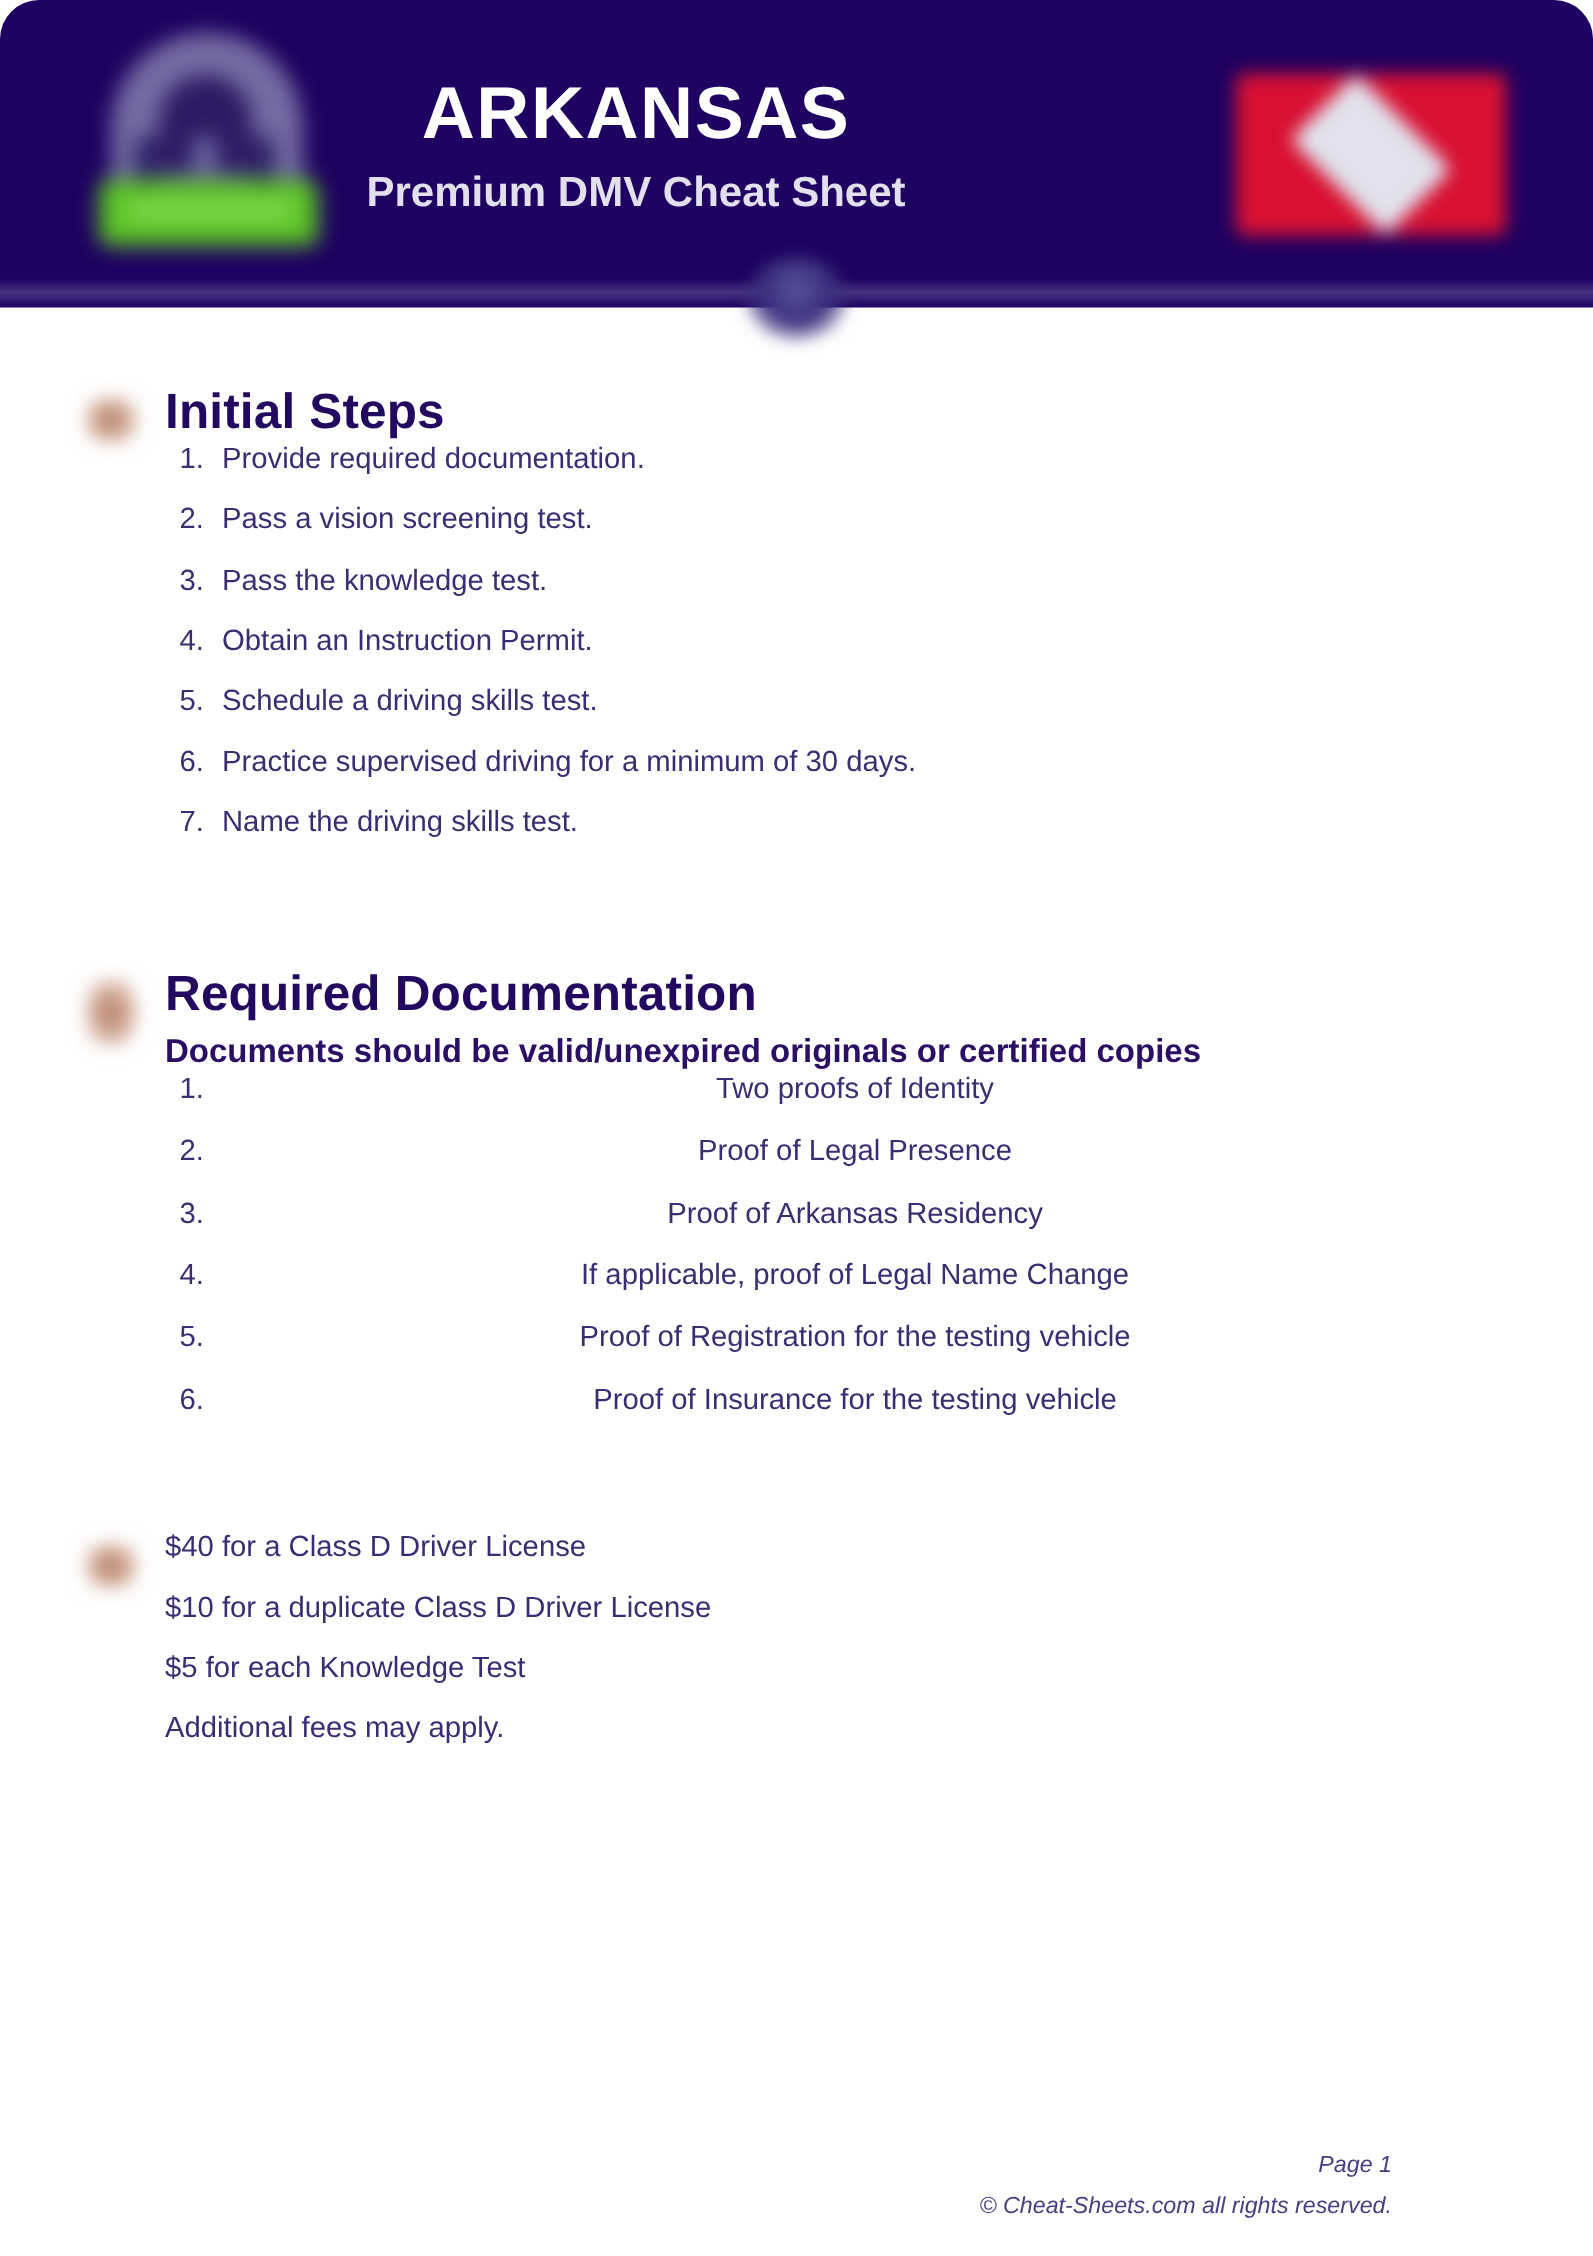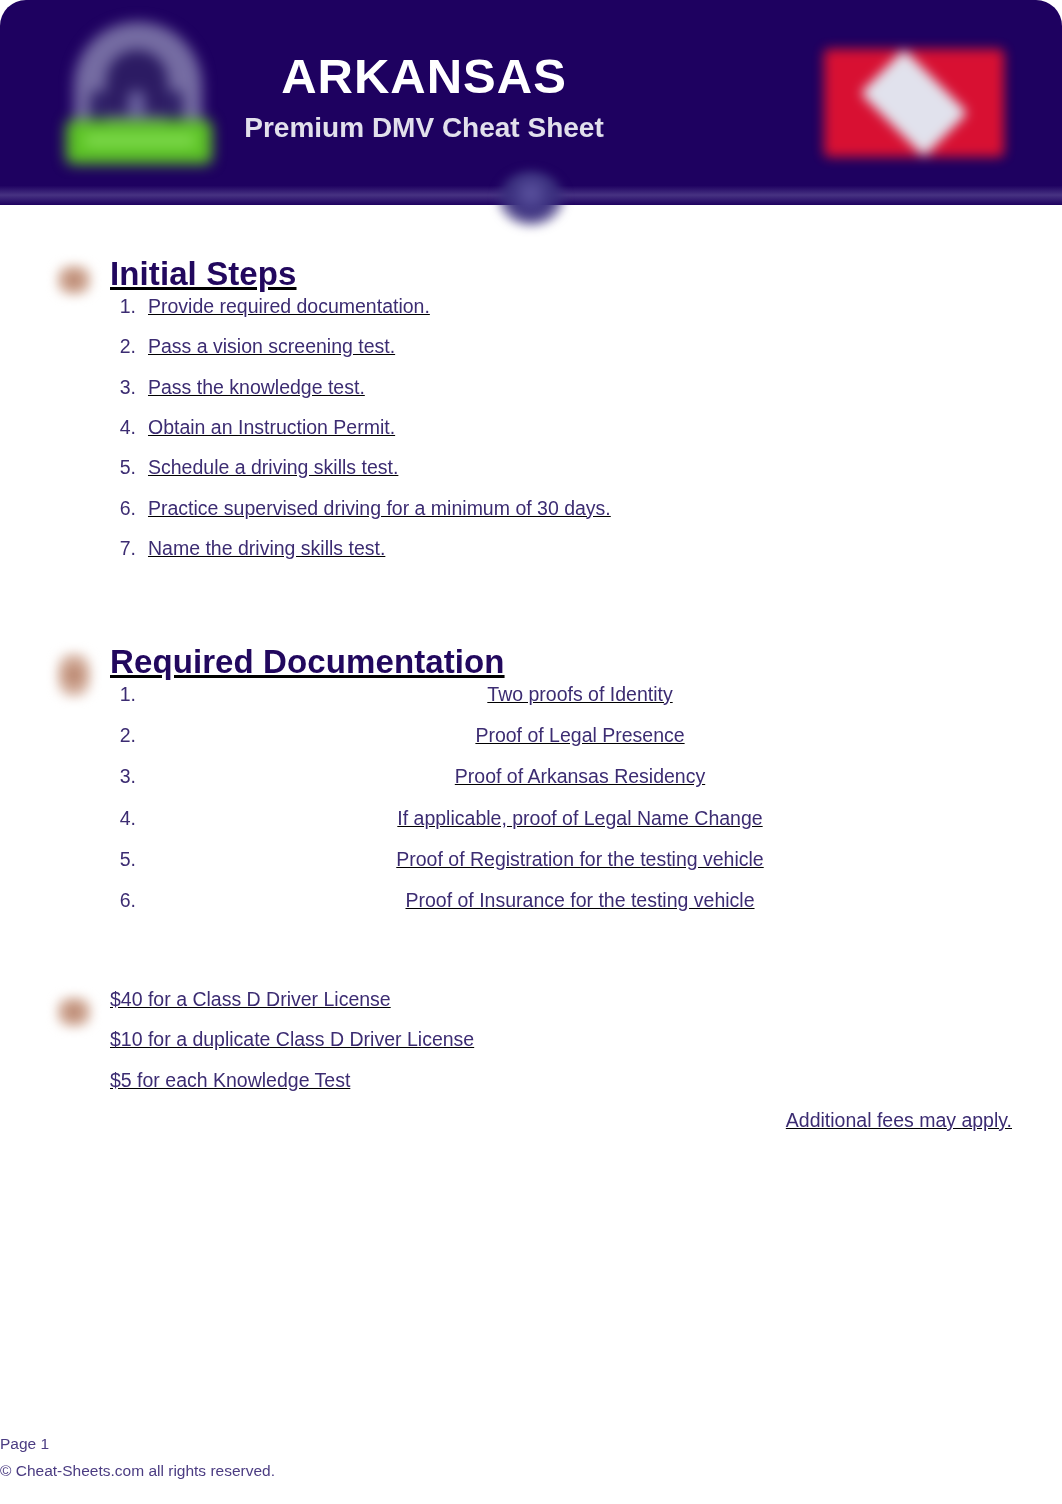--- a/index.html
+++ b/index.html
@@ -170,22 +170,21 @@
   .content {
     position: absolute;
     left: 0;
     top: 205px;
     width: 1062px;
   }
 
   .section {
     position: relative;
     padding-left: 110px;
-    padding-right: 50px;
-    text-decoration: underline;
+    padding-right: 70px;
   }
   .section.initial-steps { margin-top: 50px; }
   .section.required-docs { margin-top: 82px; }
   .section.fees { margin-top: 74px; }
 
   .sec-icon {
     position: absolute;
     left: 55px;
     width: 38px;
     height: 34px;
@@ -253,29 +252,30 @@
     margin: 12px 0 0 0;
     padding: 0;
     list-style: none;
   }
   ul.plain li {
     font-size: 19.5px;
     color: #3c2c72;
     line-height: 1.25;
     margin-bottom: 16px;
   }
-  ul.plain li:last-child { margin-bottom: 0; text-align: right; }
+  ul.plain li:last-child { margin-bottom: 0; }
 
   
   .footer {
     position: absolute;
     left: 0;
     bottom: 22px;
     width: 928px;
-    text-align: left;
+    text-align: right;
+    font-style: italic;
   }
   .footer .page-num {
     margin: 0;
     font-size: 15.5px;
     color: #4b3c82;
     line-height: 1.5;
   }
   .footer .copyright {
     margin: 0;
     padding-top: 4px;
@@ -327,20 +327,21 @@
         <li>Obtain an Instruction Permit.</li>
         <li>Schedule a driving skills test.</li>
         <li>Practice supervised driving for a minimum of 30 days.</li>
         <li>Name the driving skills test.</li>
       </ol>
     </section>
 
     <section class="section required-docs">
       <span class="sec-icon"></span>
       <h2 class="sec-title">Required Documentation</h2>
+      <p class="sec-subtitle">Documents should be valid/unexpired originals or certified copies</p>
       <ol class="numbered list-docs">
         <li>Two proofs of Identity</li>
         <li>Proof of Legal Presence</li>
         <li>Proof of Arkansas Residency</li>
         <li>If applicable, proof of Legal Name Change</li>
         <li>Proof of Registration for the testing vehicle</li>
         <li>Proof of Insurance for the testing vehicle</li>
       </ol>
     </section>
 

